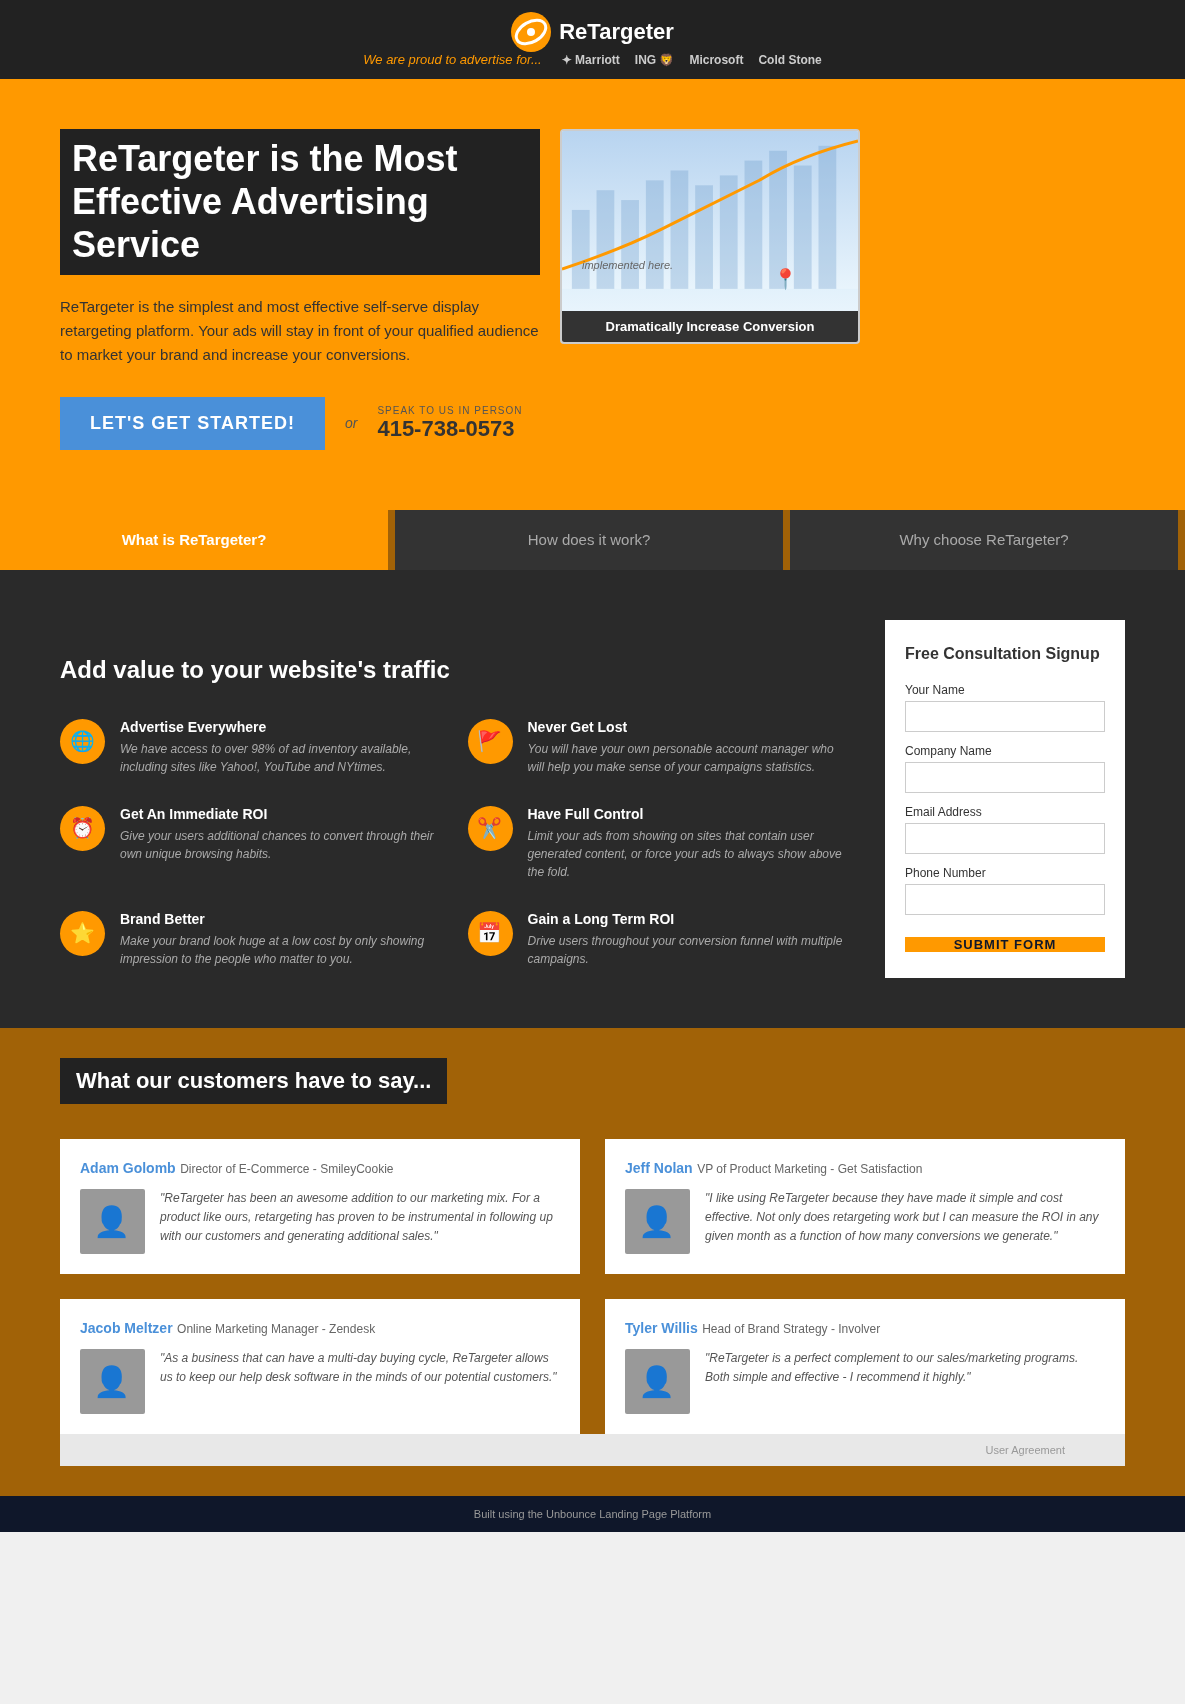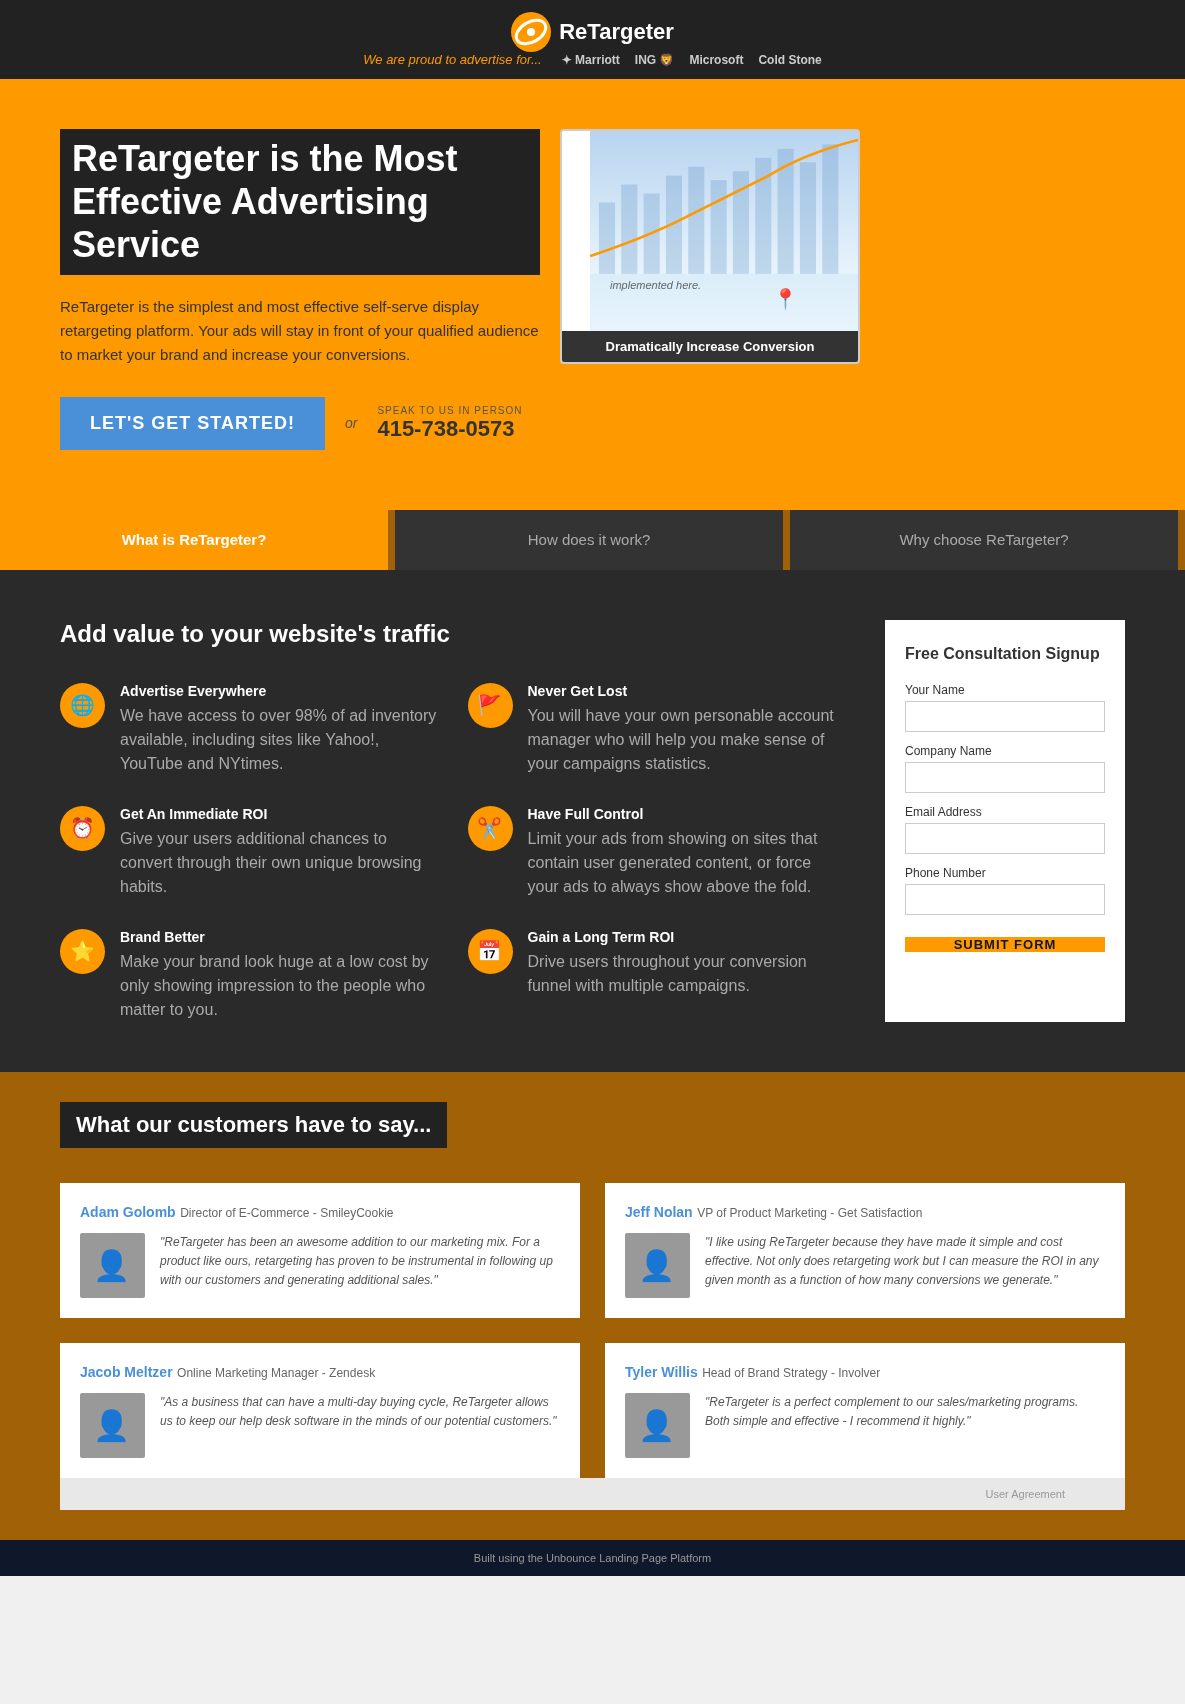--- a/index.html
+++ b/index.html
@@ -74,25 +74,24 @@
     
     .hero-right { width: 300px; }
     .chart-container {
       background: white;
       border: 2px solid #ccc;
       border-radius: 4px;
       overflow: hidden;
       position: relative;
     }
     .chart-inner {
-      height: 200px;
+      height: 180px;
       background: linear-gradient(to bottom, #b8d4f0 0%, #d0e8f8 50%, #e8f4fc 100%);
       position: relative;
       overflow: hidden;
-      margin-left: 28px;
     }
     .chart-badges {
       position: absolute;
       top: 10px;
       left: 10px;
       display: flex;
       flex-direction: column;
       gap: 6px;
     }
     .badge-blue {
@@ -159,21 +158,21 @@
       font-weight: bold;
     }
 
     
     .main-content {
       background: #2a2a2a;
       padding: 50px 60px;
       display: flex;
       gap: 40px;
     }
-    .features-left { flex: 1; }
+    .features-left { flex: 1; margin-top: 36px; }
     .section-title {
       color: white;
       font-size: 24px;
       font-weight: bold;
       margin-bottom: 35px;
     }
     .features-grid {
       display: grid;
       grid-template-columns: 1fr 1fr;
       gap: 30px;
@@ -184,21 +183,21 @@
       background: #f90;
       border-radius: 50%;
       flex-shrink: 0;
       display: flex;
       align-items: center;
       justify-content: center;
       font-size: 20px;
       color: white;
     }
     .feature-text h4 { color: white; font-size: 14px; margin-bottom: 5px; }
-    .feature-text p { color: #aaa; font-size: 16px; line-height: 1.5; }
+    .feature-text p { color: #aaa; font-size: 12px; line-height: 1.5; font-style: italic; }
 
     
     .form-panel {
       width: 240px;
       background: white;
       padding: 25px 20px;
       flex-shrink: 0;
     }
     .form-title { font-size: 16px; font-weight: bold; color: #333; margin-bottom: 20px; }
     .form-group { margin-bottom: 12px; }

